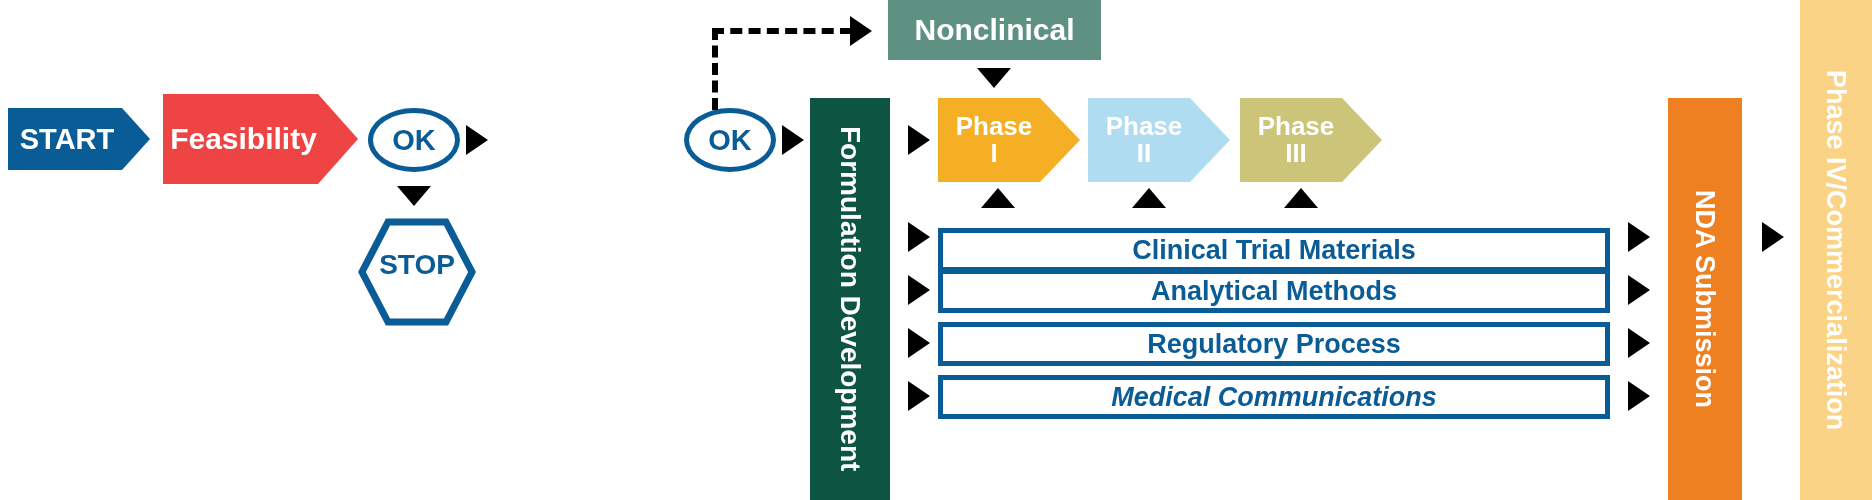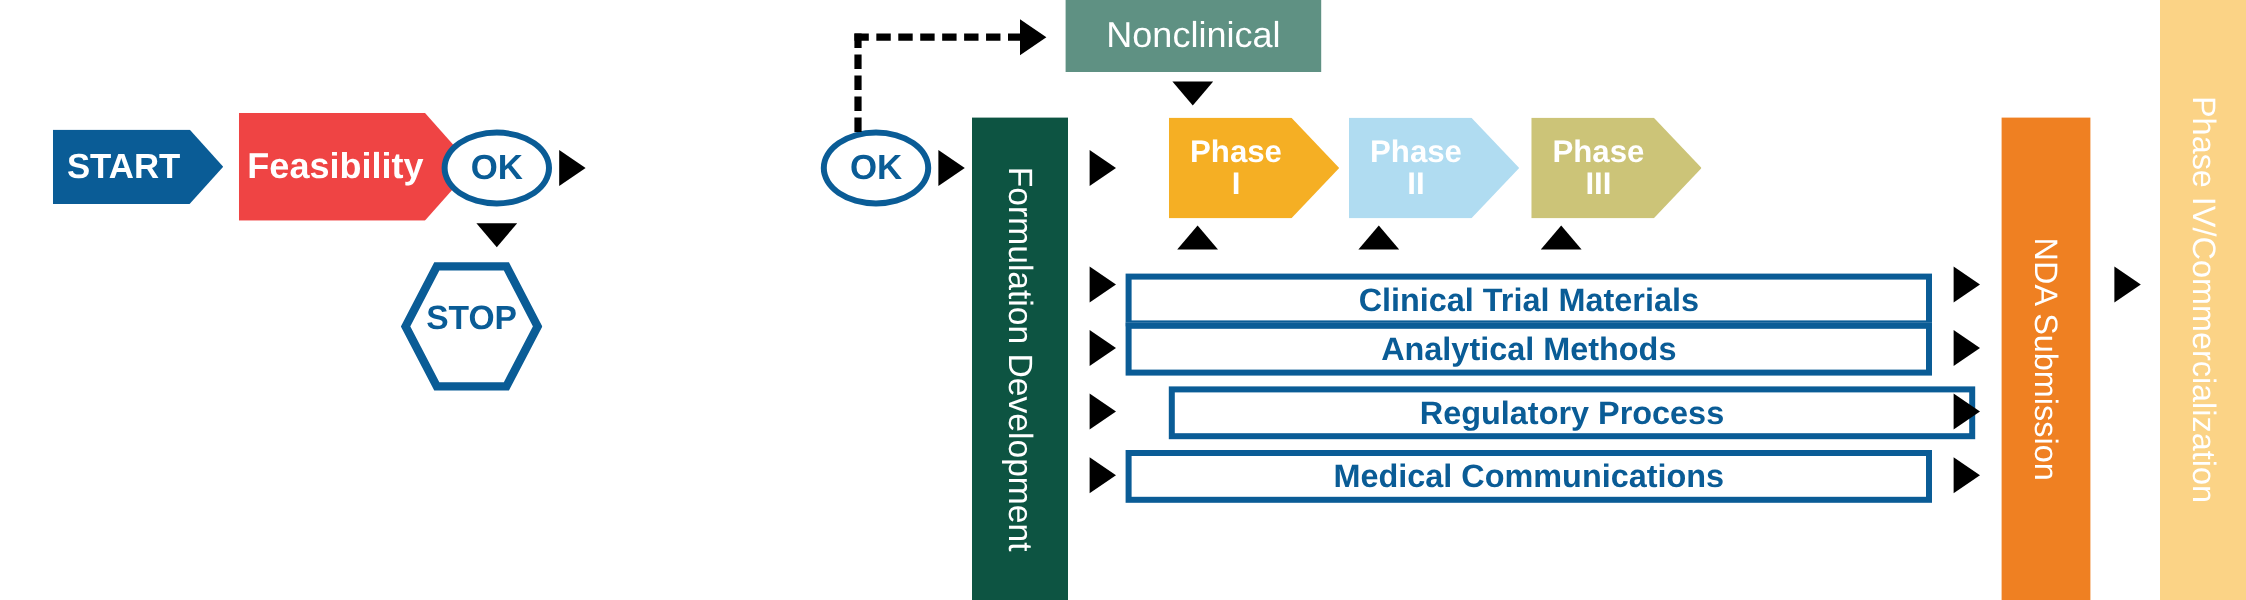--- a/index.html
+++ b/index.html
@@ -22,36 +22,35 @@
   
   .chev {
     display: flex;
     align-items: center;
     justify-content: center;
     color: #ffffff;
     font-weight: bold;
     text-align: center;
     line-height: 1.05;
     box-sizing: border-box;
-    margin-left: 36px;
   }
   .chev.start {
     clip-path: polygon(0 0, calc(100% - 28px) 0, 100% 50%, calc(100% - 28px) 100%, 0 100%);
   }
   .chev.arrowbox {
     clip-path: polygon(0 0, calc(100% - 40px) 0, 100% 50%, calc(100% - 40px) 100%, 0 100%);
   }
 
   
   .rect {
     display: flex;
     align-items: center;
     justify-content: center;
     color: #ffffff;
-    font-weight: normal;
+    font-weight: bold;
     text-align: center;
     box-sizing: border-box;
   }
   .vtext {
     writing-mode: vertical-rl;
     text-orientation: mixed;
     white-space: nowrap;
     line-height: 1.05;
   }
 
@@ -133,21 +132,21 @@
   <div class="abs chev arrowbox" style="left:163px; top:94px; width:195px; height:90px; background:#ef4444; font-size:30px; padding-right:34px;">
     <span>Feasibility</span>
   </div>
 
   <div class="abs ellipse" style="left:368px; top:108px; width:92px; height:64px; font-size:29px;">
     <span>OK</span>
   </div>
 
   <div class="abs tri down" style="left:397px; top:186px;"></div>
 
-  <div class="hexwrap" style="left:334px; top:218px; width:118px; height:93px;">
+  <div class="hexwrap" style="left:358px; top:218px; width:118px; height:93px;">
     <svg width="118" height="108" viewBox="0 0 118 108">
       <polygon points="30,4 88,4 114,54 88,104 30,104 4,54" fill="#ffffff" stroke="#0a5c96" stroke-width="7"></polygon>
     </svg>
     <div class="hexlabel">STOP</div>
   </div>
 
   <div class="abs tri right" style="left:466px; top:125px;"></div>
 
 
   <div class="abs ellipse" style="left:684px; top:108px; width:92px; height:64px; font-size:29px;">
@@ -197,27 +196,27 @@
   </div>
   <div class="abs tri right" style="left:1628px; top:222px;"></div>
 
   <div class="abs tri right" style="left:908px; top:275px;"></div>
   <div class="abs obox" style="left:938px; top:269px; width:672px; height:44px;">
     <span>Analytical Methods</span>
   </div>
   <div class="abs tri right" style="left:1628px; top:275px;"></div>
 
   <div class="abs tri right" style="left:908px; top:328px;"></div>
-  <div class="abs obox" style="left:938px; top:322px; width:672px; height:44px;margin-left:36px;">
+  <div class="abs obox" style="left:938px; top:322px; width:672px; height:44px;">
     <span>Regulatory Process</span>
   </div>
   <div class="abs tri right" style="left:1628px; top:328px;"></div>
 
   <div class="abs tri right" style="left:908px; top:381px;"></div>
-  <div class="abs obox" style="left:938px; top:375px; width:672px; height:44px;">
+  <div class="abs obox" style="left:938px; top:375px; width:672px; height:44px;font-style:italic;">
     <span>Medical Communications</span>
   </div>
   <div class="abs tri right" style="left:1628px; top:381px;"></div>
 
   <div class="abs rect" style="left:1668px; top:98px; width:74px; height:402px; background:#ef8022;">
     <span class="vtext" style="font-size:27px;">NDA Submission</span>
   </div>
 
   <div class="abs tri right" style="left:1762px; top:222px;"></div>
 

